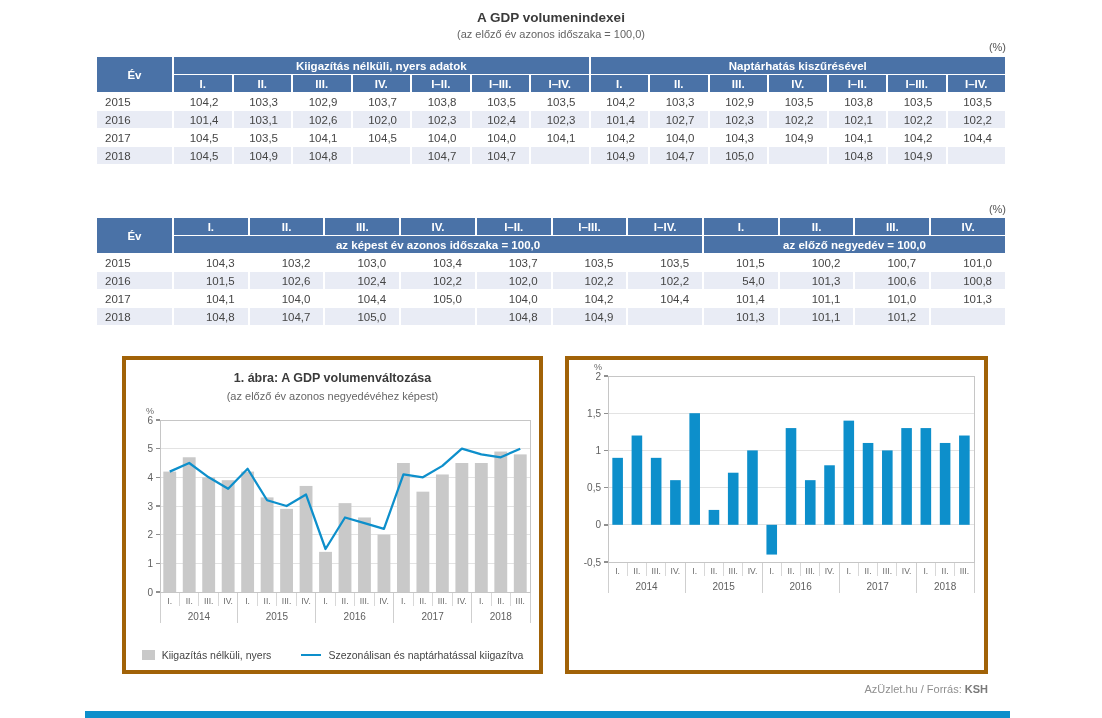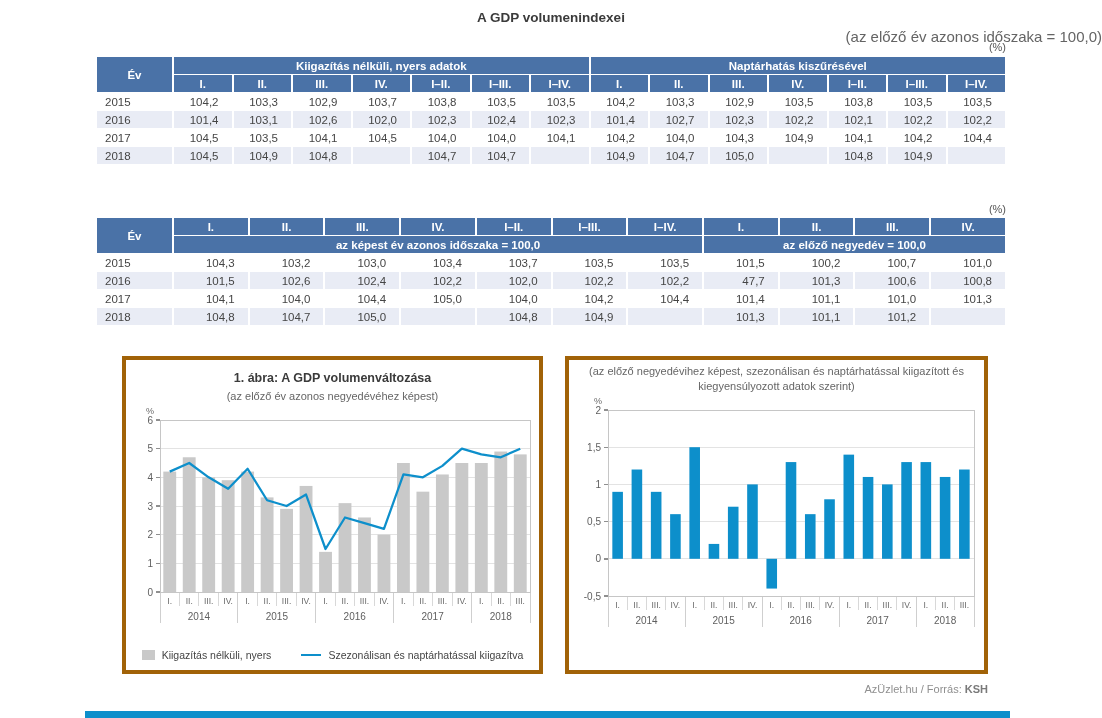--- a/index.html
+++ b/index.html
@@ -1,22 +1,22 @@
 <!DOCTYPE html>
 <html><head>
 <meta charset="utf-8">
 <style>
   html,body { margin:0; padding:0; background:#fff; }
   body { font-family:"Liberation Sans", sans-serif; }
   #page { position:relative; width:1102px; height:718px; background:#fff; overflow:hidden;border-radius:31px; }
 
   .main-title { position:absolute; top:10px; left:0; width:100%; text-align:center;
                 font-size:13.5px; font-weight:bold; color:#3b3b3b; }
-  .main-subtitle { position:absolute; top:28px; left:0; width:100%; text-align:right;
-                   font-size:15px; color:#646464; }
+  .main-subtitle { position:absolute; top:28px; left:0; width:100%; text-align:center;
+                   font-size:11px; color:#646464; }
   .pct { position:absolute; right:96px; font-size:11px; color:#555; }
   #pct1 { top:41px; }
   #pct2 { top:203px; }
 
   .tbl-wrap { position:absolute; left:95px; width:912px; }
   #table1-wrap { top:56px; }
   #table2-wrap { top:217px; }
   table.gdp { border-collapse:separate; border-spacing:2px 1px; width:100%;
               table-layout:fixed; font-size:11.5px; }
   table.gdp th, table.gdp td { padding:0; height:17px; vertical-align:middle; }
@@ -228,21 +228,21 @@
           </tr>
           <tr class="alt">
             <th class="yr">2016</th>
             <td>101,5</td>
             <td>102,6</td>
             <td>102,4</td>
             <td>102,2</td>
             <td>102,0</td>
             <td>102,2</td>
             <td>102,2</td>
-            <td>47,7</td>
+            <td>54,0</td>
             <td>101,3</td>
             <td>100,6</td>
             <td>100,8</td>
           </tr>
           <tr>
             <th class="yr">2017</th>
             <td>104,1</td>
             <td>104,0</td>
             <td>104,4</td>
             <td>105,0</td>
@@ -370,21 +370,20 @@
           <span>Kiigazítás nélküli, nyers</span>
         </span>
         <span class="item">
           <span class="sw-line" style="background: rgb(13, 143, 203);"></span>
           <span>Szezonálisan és naptárhatással kiigazítva</span>
         </span>
       </div>
   </div>
 
   <div id="chart2-box" class="chart-box">
-    <div class="chart-subtitle">(az előző negyedévihez képest, szezonálisan és naptárhatással kiigazított és kiegyensúlyozott adatok szerint)</div>
     <div class="chart-svg-wrap" id="chart2-mount"><svg width="414" height="248">
           <line x1="38" x2="404" y1="202" y2="202" stroke="#e3e3e3" stroke-width="1" shape-rendering="crispEdges"></line>
           <line x1="38" x2="404" y1="164.8" y2="164.8" stroke="#e3e3e3" stroke-width="1" shape-rendering="crispEdges"></line>
           <line x1="38" x2="404" y1="127.6" y2="127.6" stroke="#e3e3e3" stroke-width="1" shape-rendering="crispEdges"></line>
           <line x1="38" x2="404" y1="90.4" y2="90.4" stroke="#e3e3e3" stroke-width="1" shape-rendering="crispEdges"></line>
           <line x1="38" x2="404" y1="53.2" y2="53.2" stroke="#e3e3e3" stroke-width="1" shape-rendering="crispEdges"></line>
           <line x1="38" x2="404" y1="16" y2="16" stroke="#e3e3e3" stroke-width="1" shape-rendering="crispEdges"></line>
           <rect x="38" y="16" width="366" height="186" fill="none" stroke="#c6c6c6" stroke-width="1" shape-rendering="crispEdges"></rect>
           <line x1="34" x2="38" y1="202" y2="202" stroke="#8f8f8f" stroke-width="1.4" shape-rendering="crispEdges"></line>
           <text x="31" y="205.5" text-anchor="end" font-size="10" fill="#5f5f5f">-0,5</text>

